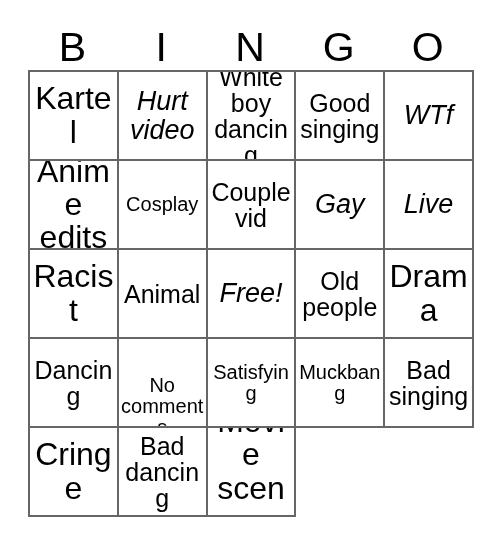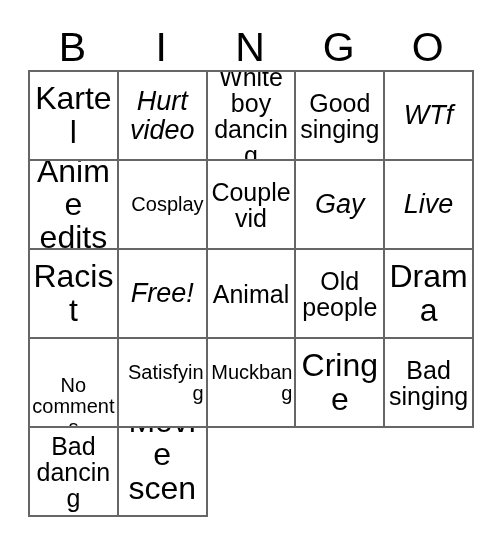--- a/index.html
+++ b/index.html
@@ -66,21 +66,21 @@
     display: block;
     line-height: 1.04;
     width: 100%;
     word-wrap: break-word;
   }
 
   
   .fs-xl  .cell-text { font-size: 27px; font-style: italic; }
   .fs-lg  .cell-text { font-size: 32px; }
   .fs-md  .cell-text { font-size: 25px; }
-  .fs-sm  .cell-text { font-size: 20px; text-align: right; }
+  .fs-sm  .cell-text { font-size: 20px; }
   .fs-xs  .cell-text { font-size: 20px; margin-top: 48px; }
 </style>
 </head>
 <body>
 
 <div id="bingo-card">
 
   <div id="bingo-header">
     <div class="header-letter">B</div>
     <div class="header-letter">I</div>
@@ -119,48 +119,51 @@
     <div class="bingo-cell fs-xl">
         <span class="cell-text">Gay</span>
       </div>
     <div class="bingo-cell fs-xl">
         <span class="cell-text">Live</span>
       </div>
 
     <div class="bingo-cell fs-lg">
         <span class="cell-text">Racist</span>
       </div>
+    <div class="bingo-cell fs-md">
+        <span class="cell-text">Animal</span>
+      </div>
     <div class="bingo-cell fs-xl">
         <span class="cell-text">Free!</span>
-      </div>
-    <div class="bingo-cell fs-md">
-        <span class="cell-text">Animal</span>
       </div>
     <div class="bingo-cell fs-md">
         <span class="cell-text">Old people</span>
       </div>
 
     <div class="bingo-cell fs-lg">
         <span class="cell-text">Drama</span>
+      </div>
+    <div class="bingo-cell fs-md">
+        <span class="cell-text">Dancing</span>
       </div>
     <div class="bingo-cell fs-xs">
         <span class="cell-text">No comments</span>
       </div>
     <div class="bingo-cell fs-sm">
         <span class="cell-text">Satisfying</span>
       </div>
     <div class="bingo-cell fs-sm">
         <span class="cell-text">Muckbang</span>
       </div>
 
+    <div class="bingo-cell fs-md">
+        <span class="cell-text">Bad singing</span>
+      </div>
     <div class="bingo-cell fs-lg">
         <span class="cell-text">Cringe</span>
-      </div>
-    <div class="bingo-cell fs-md">
-        <span class="cell-text">Bad singing</span>
       </div>
     <div class="bingo-cell fs-md">
         <span class="cell-text">Bad dancing</span>
       </div>
     <div class="bingo-cell fs-lg">
         <span class="cell-text">Movie scene</span>
       </div>
   </div>
 
 </div>

